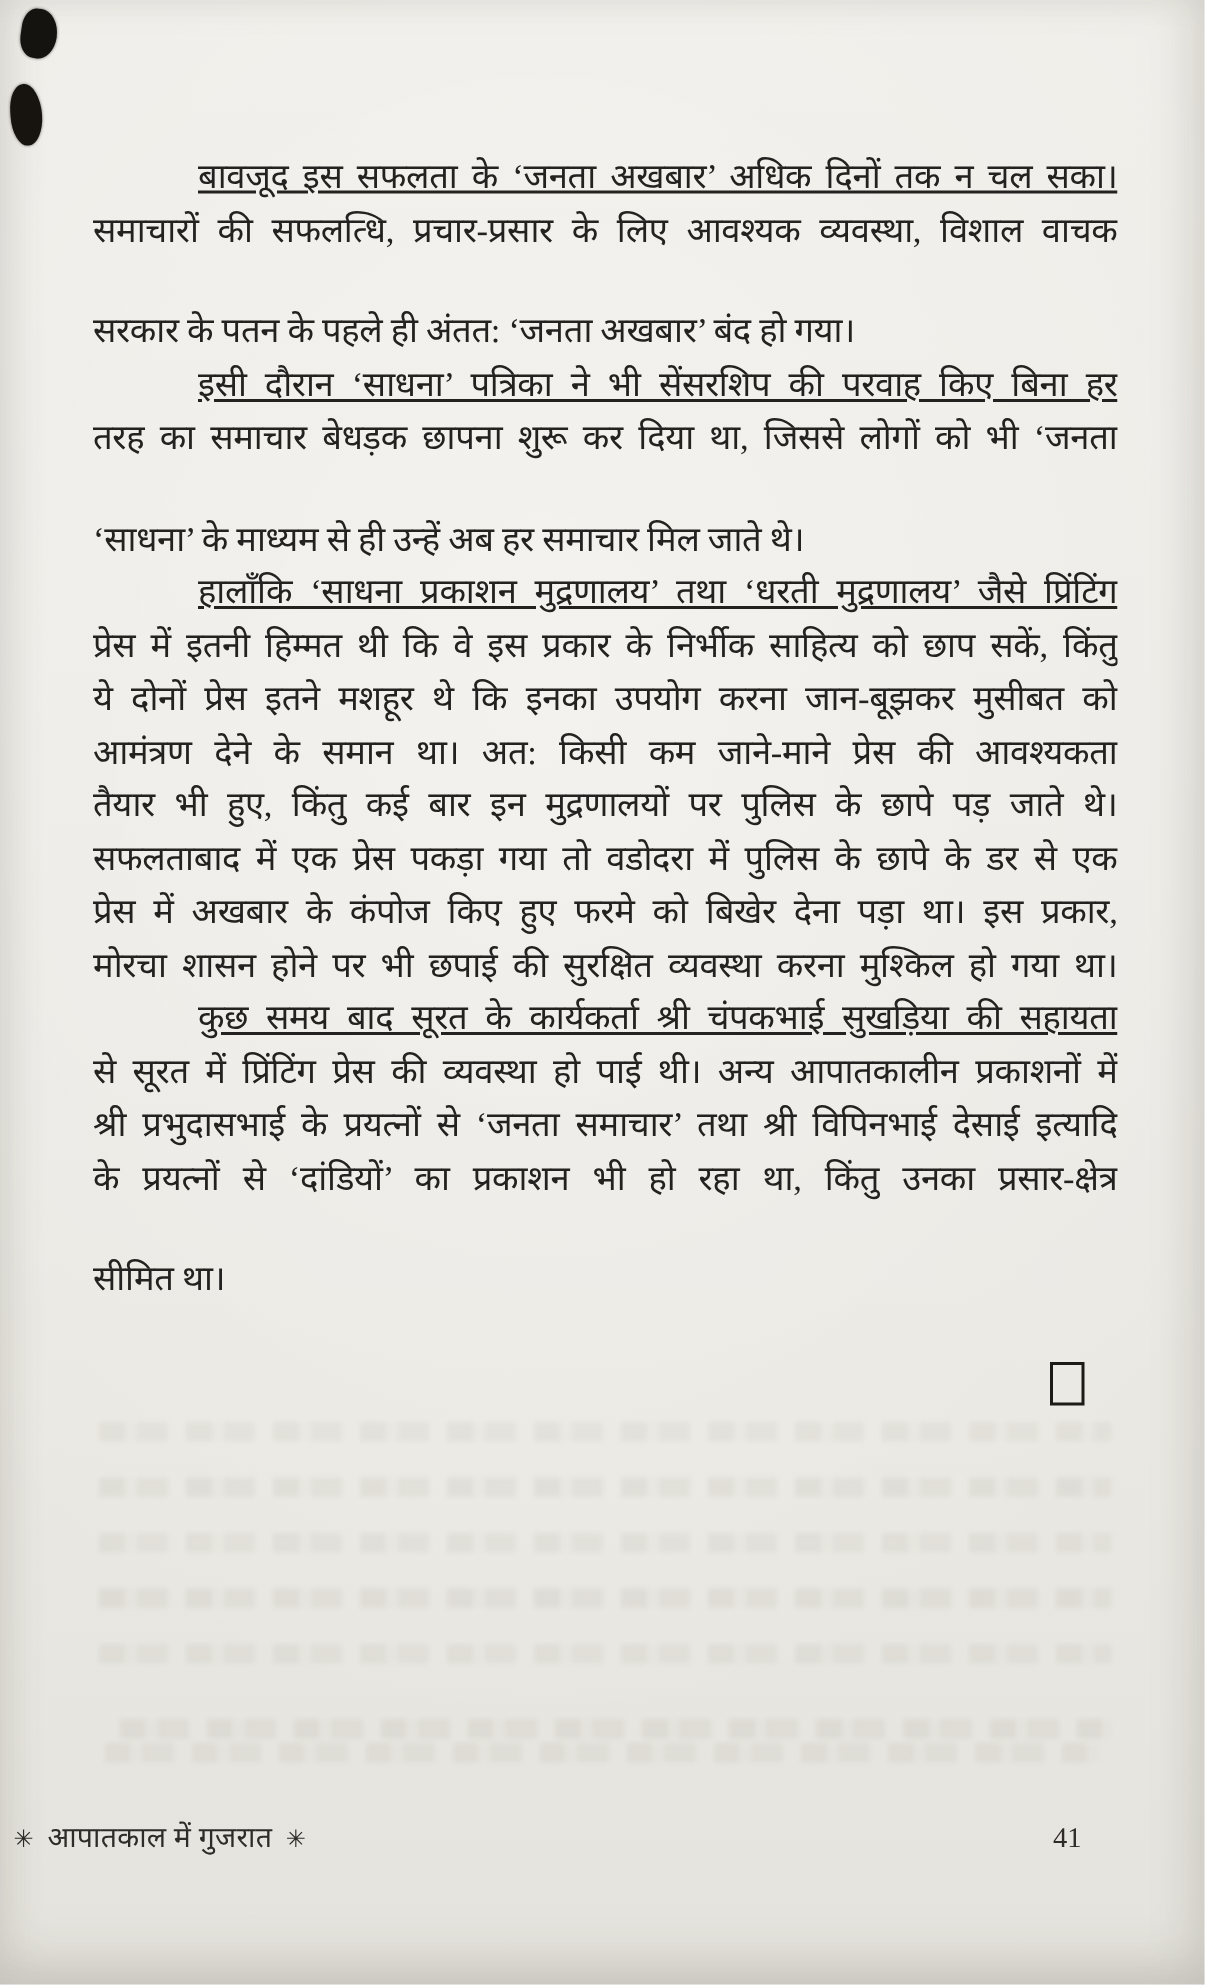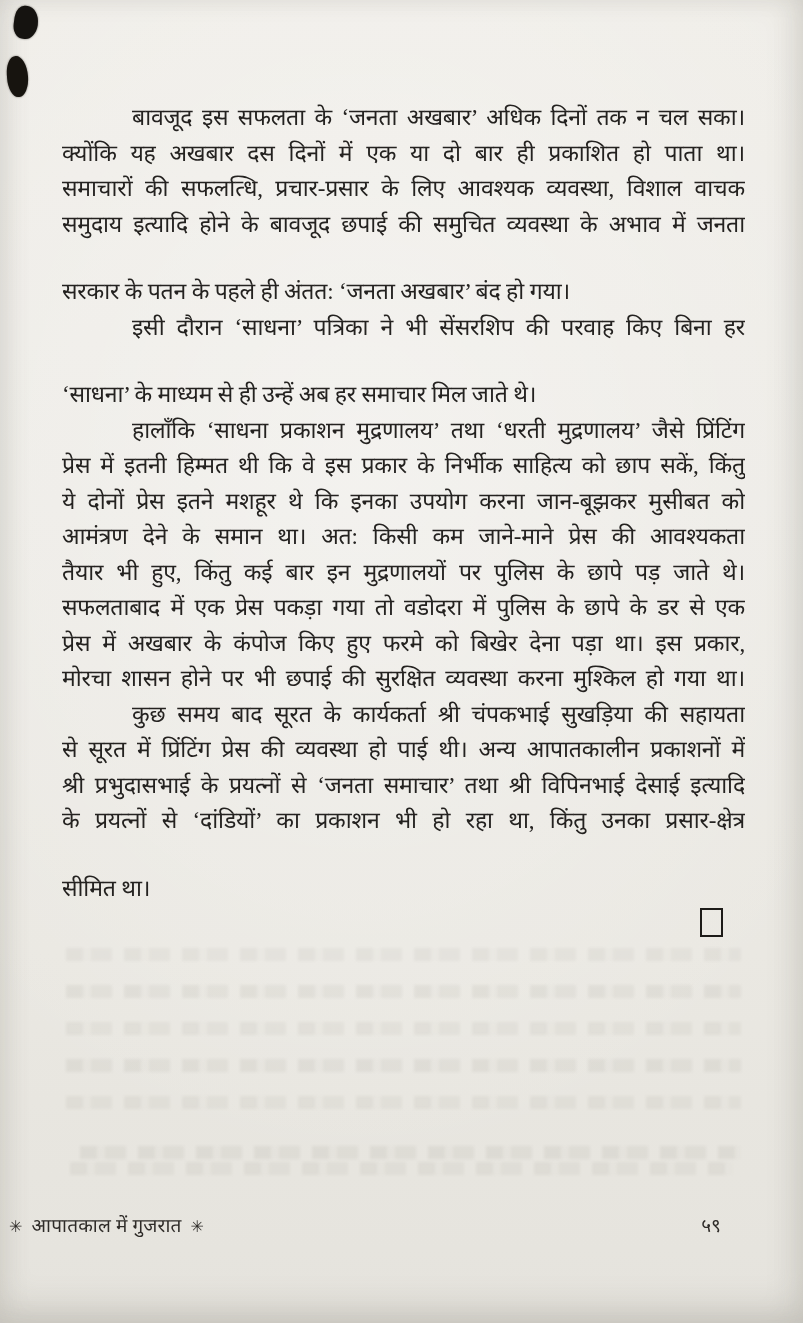--- a/index.html
+++ b/index.html
@@ -30,21 +30,21 @@
     position:absolute; top:100px; left:62px; right:58px;
     font-size:23px; line-height:35.5px; letter-spacing:-0.2px;
     color:#242220;
   }
   .line {
     height:35.5px; overflow:hidden;
     text-align:justify; text-align-last:justify;
     white-space:normal;
   }
   .line.left { text-align-last:left;margin-top:32px; }
-  .line.indent { padding-left:70px; }
+  .line.indent { padding-left:70px;text-decoration:underline; }
   .end-mark {
     position:absolute; top:908px; right:80px;
     width:19px; height:25px;
     border:2.5px solid #1d1b18; background:transparent;
   }
   
   .bleed {
     position:absolute; left:66px; right:62px; height:13px;
     filter:blur(1.6px); opacity:0.5; pointer-events:none;
     background:repeating-linear-gradient(90deg,
@@ -73,27 +73,26 @@
 <body>
 
 <div class="vignette"></div>
 
 <div class="mark1"></div>
 <div class="mark2"></div>
 
 <div class="text-block">
   <div>
     <div class="line indent">बावजूद इस सफलता के ‘जनता अखबार’ अधिक दिनों तक न चल सका।</div>
-    <div class="line">क्योंकि यह अखबार दस दिनों में एक या दो बार ही प्रकाशित हो पाता था।</div>
     <div class="line">समाचारों की सफलत्धि, प्रचार-प्रसार के लिए आवश्यक व्यवस्था, विशाल वाचक</div>
-    <div class="line">समुदाय इत्यादि होने के बावजूद छपाई की समुचित व्यवस्था के अभाव में जनता</div>
     <div class="line left">सरकार के पतन के पहले ही अंतत: ‘जनता अखबार’ बंद हो गया।</div>
   </div>
   <div>
     <div class="line indent">इसी दौरान ‘साधना’ पत्रिका ने भी सेंसरशिप की परवाह किए बिना हर</div>
+    <div class="line">तरह का समाचार बेधड़क छापना शुरू कर दिया था, जिससे लोगों को भी ‘जनता</div>
     <div class="line left">‘साधना’ के माध्यम से ही उन्हें अब हर समाचार मिल जाते थे।</div>
   </div>
   <div>
     <div class="line indent">हालाँकि ‘साधना प्रकाशन मुद्रणालय’ तथा ‘धरती मुद्रणालय’ जैसे प्रिंटिंग</div>
     <div class="line">प्रेस में इतनी हिम्मत थी कि वे इस प्रकार के निर्भीक साहित्य को छाप सकें, किंतु</div>
     <div class="line">ये दोनों प्रेस इतने मशहूर थे कि इनका उपयोग करना जान-बूझकर मुसीबत को</div>
     <div class="line">आमंत्रण देने के समान था। अत: किसी कम जाने-माने प्रेस की आवश्यकता</div>
     <div class="line">तैयार भी हुए, किंतु कई बार इन मुद्रणालयों पर पुलिस के छापे पड़ जाते थे।</div>
     <div class="line">सफलताबाद में एक प्रेस पकड़ा गया तो वडोदरा में पुलिस के छापे के डर से एक</div>
     <div class="line">प्रेस में अखबार के कंपोज किए हुए फरमे को बिखेर देना पड़ा था। इस प्रकार,</div>
@@ -114,13 +113,13 @@
 <div class="bleed b2"></div>
 <div class="bleed b3"></div>
 <div class="bleed b4"></div>
 <div class="bleed b5"></div>
 <div class="bleed b6"></div>
 <div class="bleed b7"></div>
 
 <div class="footer">
   <span class="orn">✳</span><span>आपातकाल में गुजरात</span><span class="orn">✳</span>
 </div>
-<div class="pageno">५९</div>
+<div class="pageno">41</div>
 
 </body></html>

